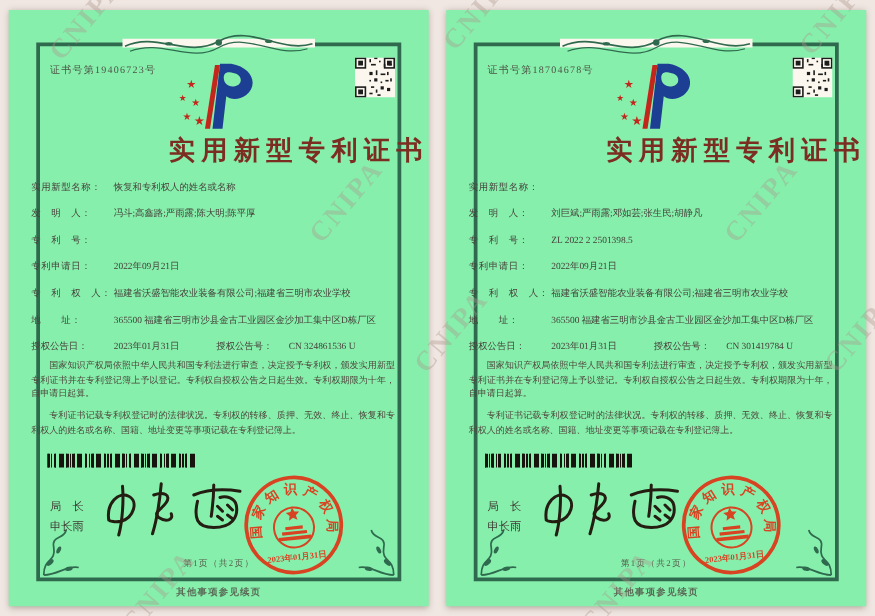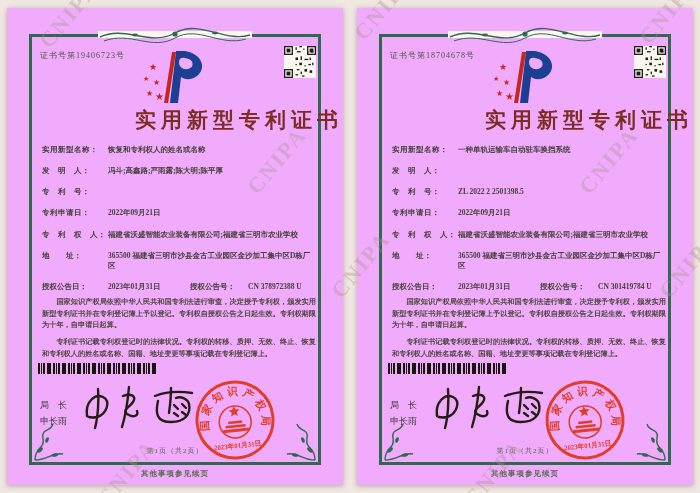--- a/index.html
+++ b/index.html
@@ -1,33 +1,33 @@
 <!DOCTYPE html>
 <html><head>
 <meta charset="utf-8">
 <style>
   html,body{margin:0;padding:0;}
   body{font-family:"Liberation Serif","DejaVu Serif",serif;}
   .page{position:relative;width:700px;height:493px;background:#f0e7e2;overflow:hidden;}
   .wm{position:absolute;z-index:6;transform:rotate(-50deg);font-family:"Liberation Serif",serif;
       font-size:22px;letter-spacing:2px;color:rgba(172,150,140,.38);font-weight:bold;pointer-events:none;}
-  .paper{position:absolute;top:8px;width:336px;height:477px;background:#f0abfc;
+  .paper{position:absolute;top:8px;width:336px;height:477px;background:#86efac;
          box-shadow:0 1px 5px rgba(110,85,75,.45);z-index:1;}
   .paper.left{left:7px;} .paper.right{left:357px;}
   .frame{position:absolute;left:22px;right:22px;top:26px;bottom:20px;border:3px solid #2f6a4e;}
   .orn-top{position:absolute;top:13px;left:50%;transform:translateX(-50%);z-index:2;}
   .corner{position:absolute;z-index:2;}
   .corner.bl{left:24px;top:412px;}
   .corner.br{right:24px;top:412px;transform:scaleX(-1);}
   .cert-no{position:absolute;top:42px;left:33px;font-size:8px;color:#4e5446;letter-spacing:1px;}
   .qr{position:absolute;top:38px;right:27px;}
   .logo{position:absolute;top:40px;left:50%;transform:translateX(-50%);}
   .title{position:absolute;top:98px;left:0;right:0;text-align:right;font-size:21px;font-weight:bold;
          letter-spacing:5px;color:#7c2d22;}
-  .textblock{position:absolute;top:137px;left:35px;right:27px;font-weight:bold;}
+  .textblock{position:absolute;top:137px;left:18px;right:27px;}
   .row{display:flex;margin-bottom:11px;font-size:7.5px;line-height:1.35;color:#46413a;}
   .lbl{flex:0 0 66px;letter-spacing:.5px;}
   .val{flex:1;}
   .grant-row{display:flex;font-size:7.5px;color:#46413a;margin-bottom:4px;line-height:1.35;}
   .gl{flex:0 0 66px;} .gv{flex:0 0 82px;} .gl2{flex:0 0 58px;} .gv2{flex:1;}
   .para{font-size:7.2px;line-height:1.62;color:#4e463c;text-align:justify;text-indent:2em;margin:5px 0 0 0;}
   .barcode{position:absolute;left:31px;top:355px;width:118px;height:11px;
      background-image:repeating-linear-gradient(90deg,#17130d 0,#17130d 2px,transparent 2px,transparent 5px),
                       repeating-linear-gradient(90deg,#17130d 0,#17130d 1px,transparent 1px,transparent 3px);}
   .director{position:absolute;left:33px;top:389px;font-size:9px;color:#3e3a33;line-height:1.8;z-index:3;}
@@ -155,21 +155,21 @@
           <span class="val">福建省沃盛智能农业装备有限公司;福建省三明市农业学校</span>
         </div>
       <div class="row">
           <span class="lbl">地　　址：</span>
           <span class="val">365500 福建省三明市沙县金古工业园区金沙加工集中区D栋厂区</span>
         </div>
       <div class="grant-row">
         <span class="gl">授权公告日：</span>
         <span class="gv">2023年01月31日</span>
         <span class="gl2">授权公告号：</span>
-        <span class="gv2">CN 378972388 U</span>
+        <span class="gv2">CN 324861536 U</span>
       </div>
       <p class="para">国家知识产权局依照中华人民共和国专利法进行审查，决定授予专利权，颁发实用新型专利证书并在专利登记簿上予以登记。专利权自授权公告之日起生效。专利权期限为十年，自申请日起算。</p>
       <p class="para">专利证书记载专利权登记时的法律状况。专利权的转移、质押、无效、终止、恢复和专利权人的姓名或名称、国籍、地址变更等事项记载在专利登记簿上。</p>
     </div>
 
     <div class="barcode"></div>
 
     <div class="director">
       <div>局　长</div>
       <div>申长雨</div>
@@ -292,24 +292,24 @@
         <text x="3" y="48" font-size="8">★</text>
         <text x="12" y="52" font-size="10">★</text>
       </g>
     </svg>
 
     <div class="title">实用新型专利证书</div>
 
     <div class="textblock">
       <div class="row">
           <span class="lbl">实用新型名称：</span>
-          <span class="val">一种单轨运输车自动驻车换挡系统</span>
         </div>
       <div class="row">
           <span class="lbl">发　明　人：</span>
+          <span class="val">刘巨斌;严雨露;邓如芸;张生民;胡静凡</span>
         </div>
       <div class="row">
           <span class="lbl">专　利　号：</span>
           <span class="val">ZL 2022 2 2501398.5</span>
         </div>
       <div class="row">
           <span class="lbl">专利申请日：</span>
           <span class="val">2022年09月21日</span>
         </div>
       <div class="row">

